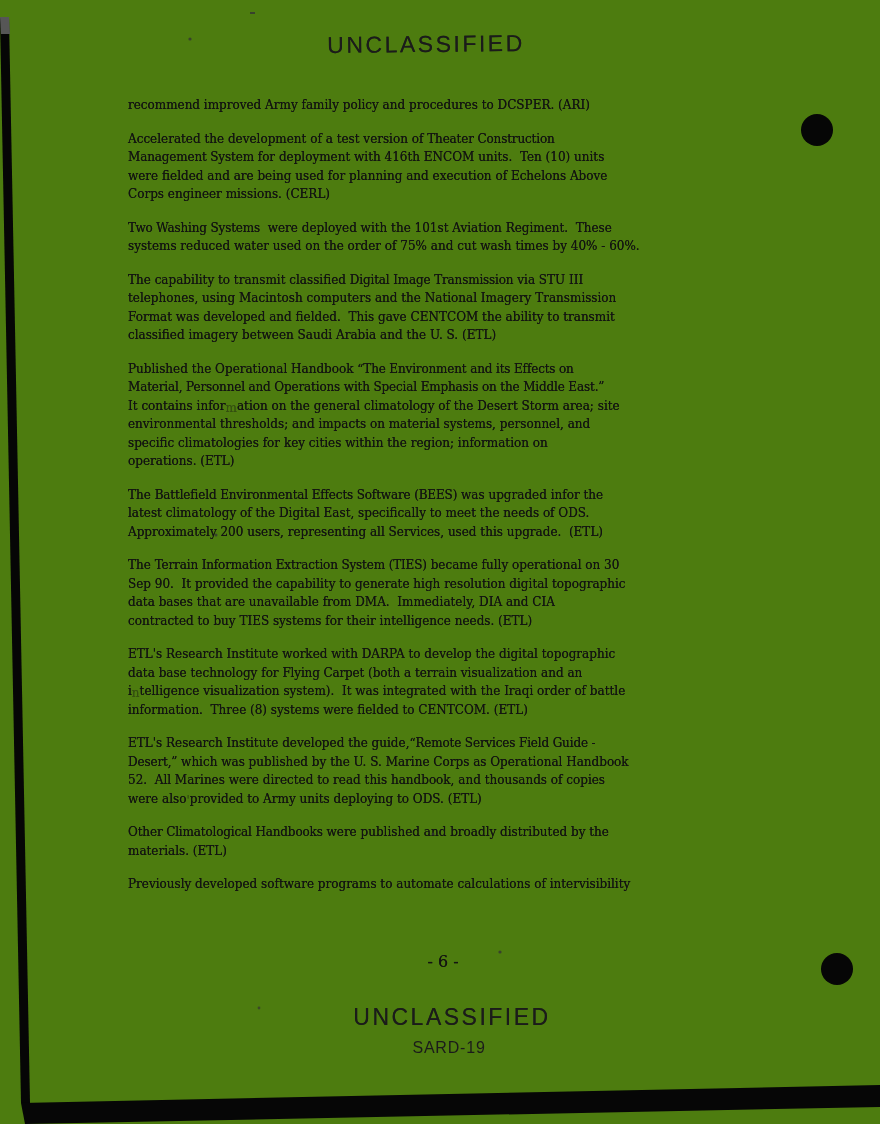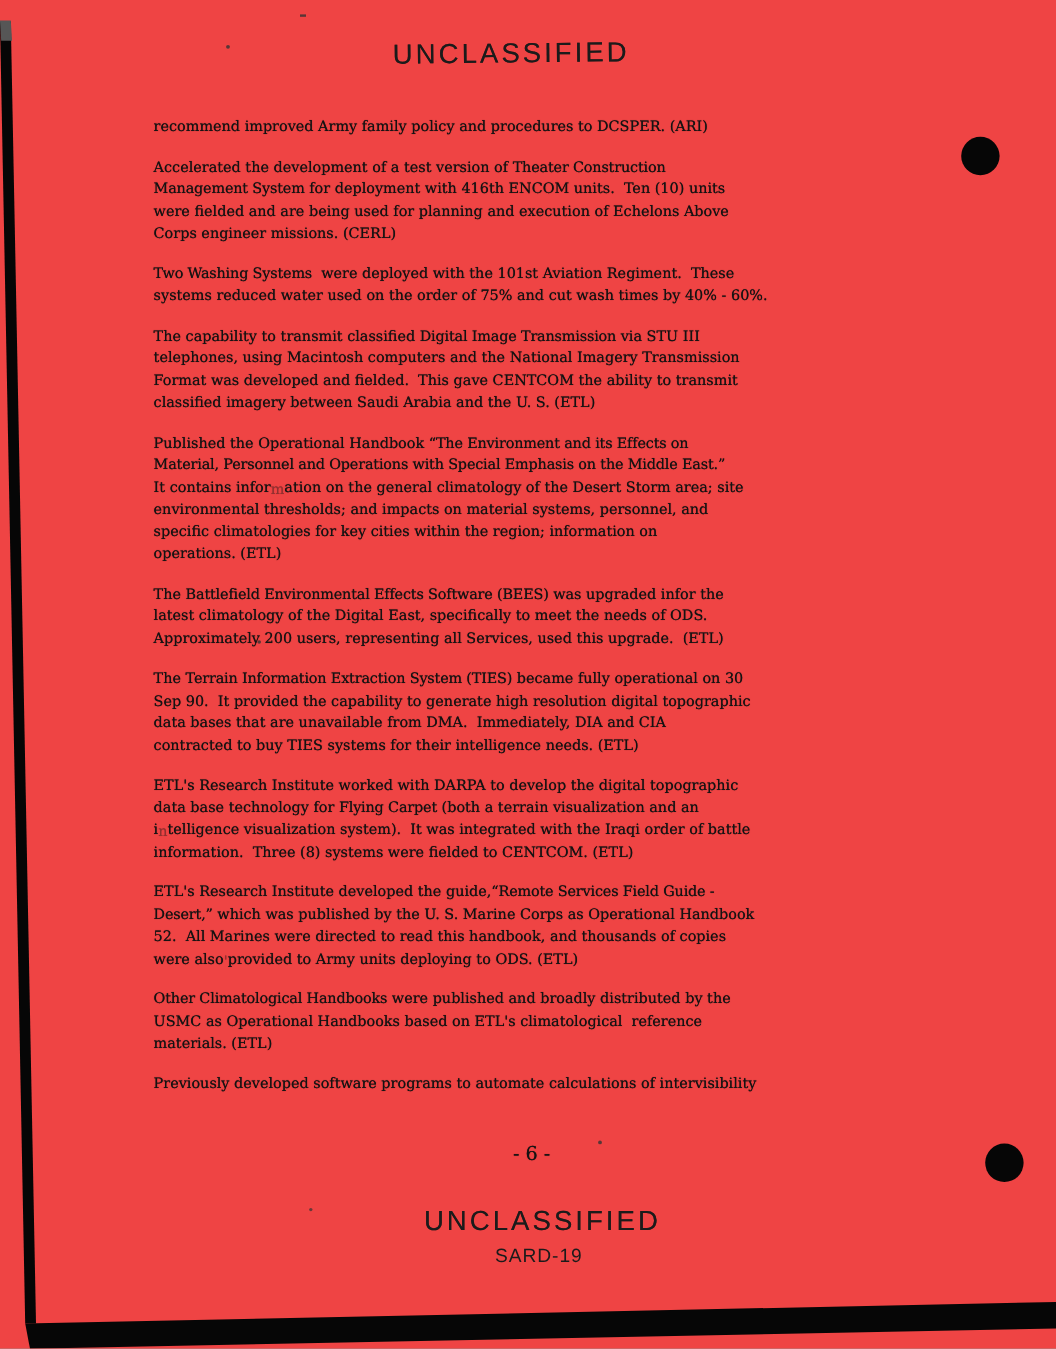--- a/index.html
+++ b/index.html
@@ -1,18 +1,18 @@
 <!DOCTYPE html>
 <html><head>
 <meta charset="utf-8">
 <style>
   html,body{margin:0;padding:0;background:#9a9a9a;}
   .page{
     position:relative;width:880px;height:1124px;margin:0 auto;
-    background:#ef4444;overflow:hidden;
+    background:#4d7c0f;overflow:hidden;
     font-family:"DejaVu Serif",serif;color:#131313;
   }
   
   .body-text{
     position:absolute;top:96px;left:128px;width:690px;
     font-size:12px;line-height:18.5px;
     text-shadow:0 0 0.6px rgba(10,10,10,.85);
   }
   .para{margin:0 0 15px 0;}
   .line{white-space:pre;height:18.5px;}
@@ -92,21 +92,20 @@
         <div class="line"><span>information.  Three (8) systems were fielded to CENTCOM. (ETL)</span></div>
       </div>
       <div class="para">
         <div class="line"><span>ETL's Research Institute developed the guide,</span><span class="b">“Remote Services Field Guide -</span></div>
         <div class="line"><span class="b">Desert,”</span><span> which was published by the U. S. Marine Corps as Operational Handbook</span></div>
         <div class="line"><span>52.  All Marines were directed to read this handbook, and thousands of copies</span></div>
         <div class="line"><span>were also</span><span class="f">'</span><span>provided to Army units deploying to ODS. (ETL)</span></div>
       </div>
       <div class="para">
         <div class="line"><span class="b">Other Climatological Handbooks</span><span> were published and broadly distributed by the</span></div>
-        <div class="line"><span>USMC as Operational Handbooks based on ETL's climatological  reference</span></div>
         <div class="line"><span>materials. (ETL)</span></div>
       </div>
       <div class="para">
         <div class="line"><span>Previously developed software programs to automate calculations of intervisibility</span></div>
       </div>
     </main>
 
   <div class="page-number">- 6 -</div>
 
   <div class="classification bottom">UNCLASSIFIED</div>

